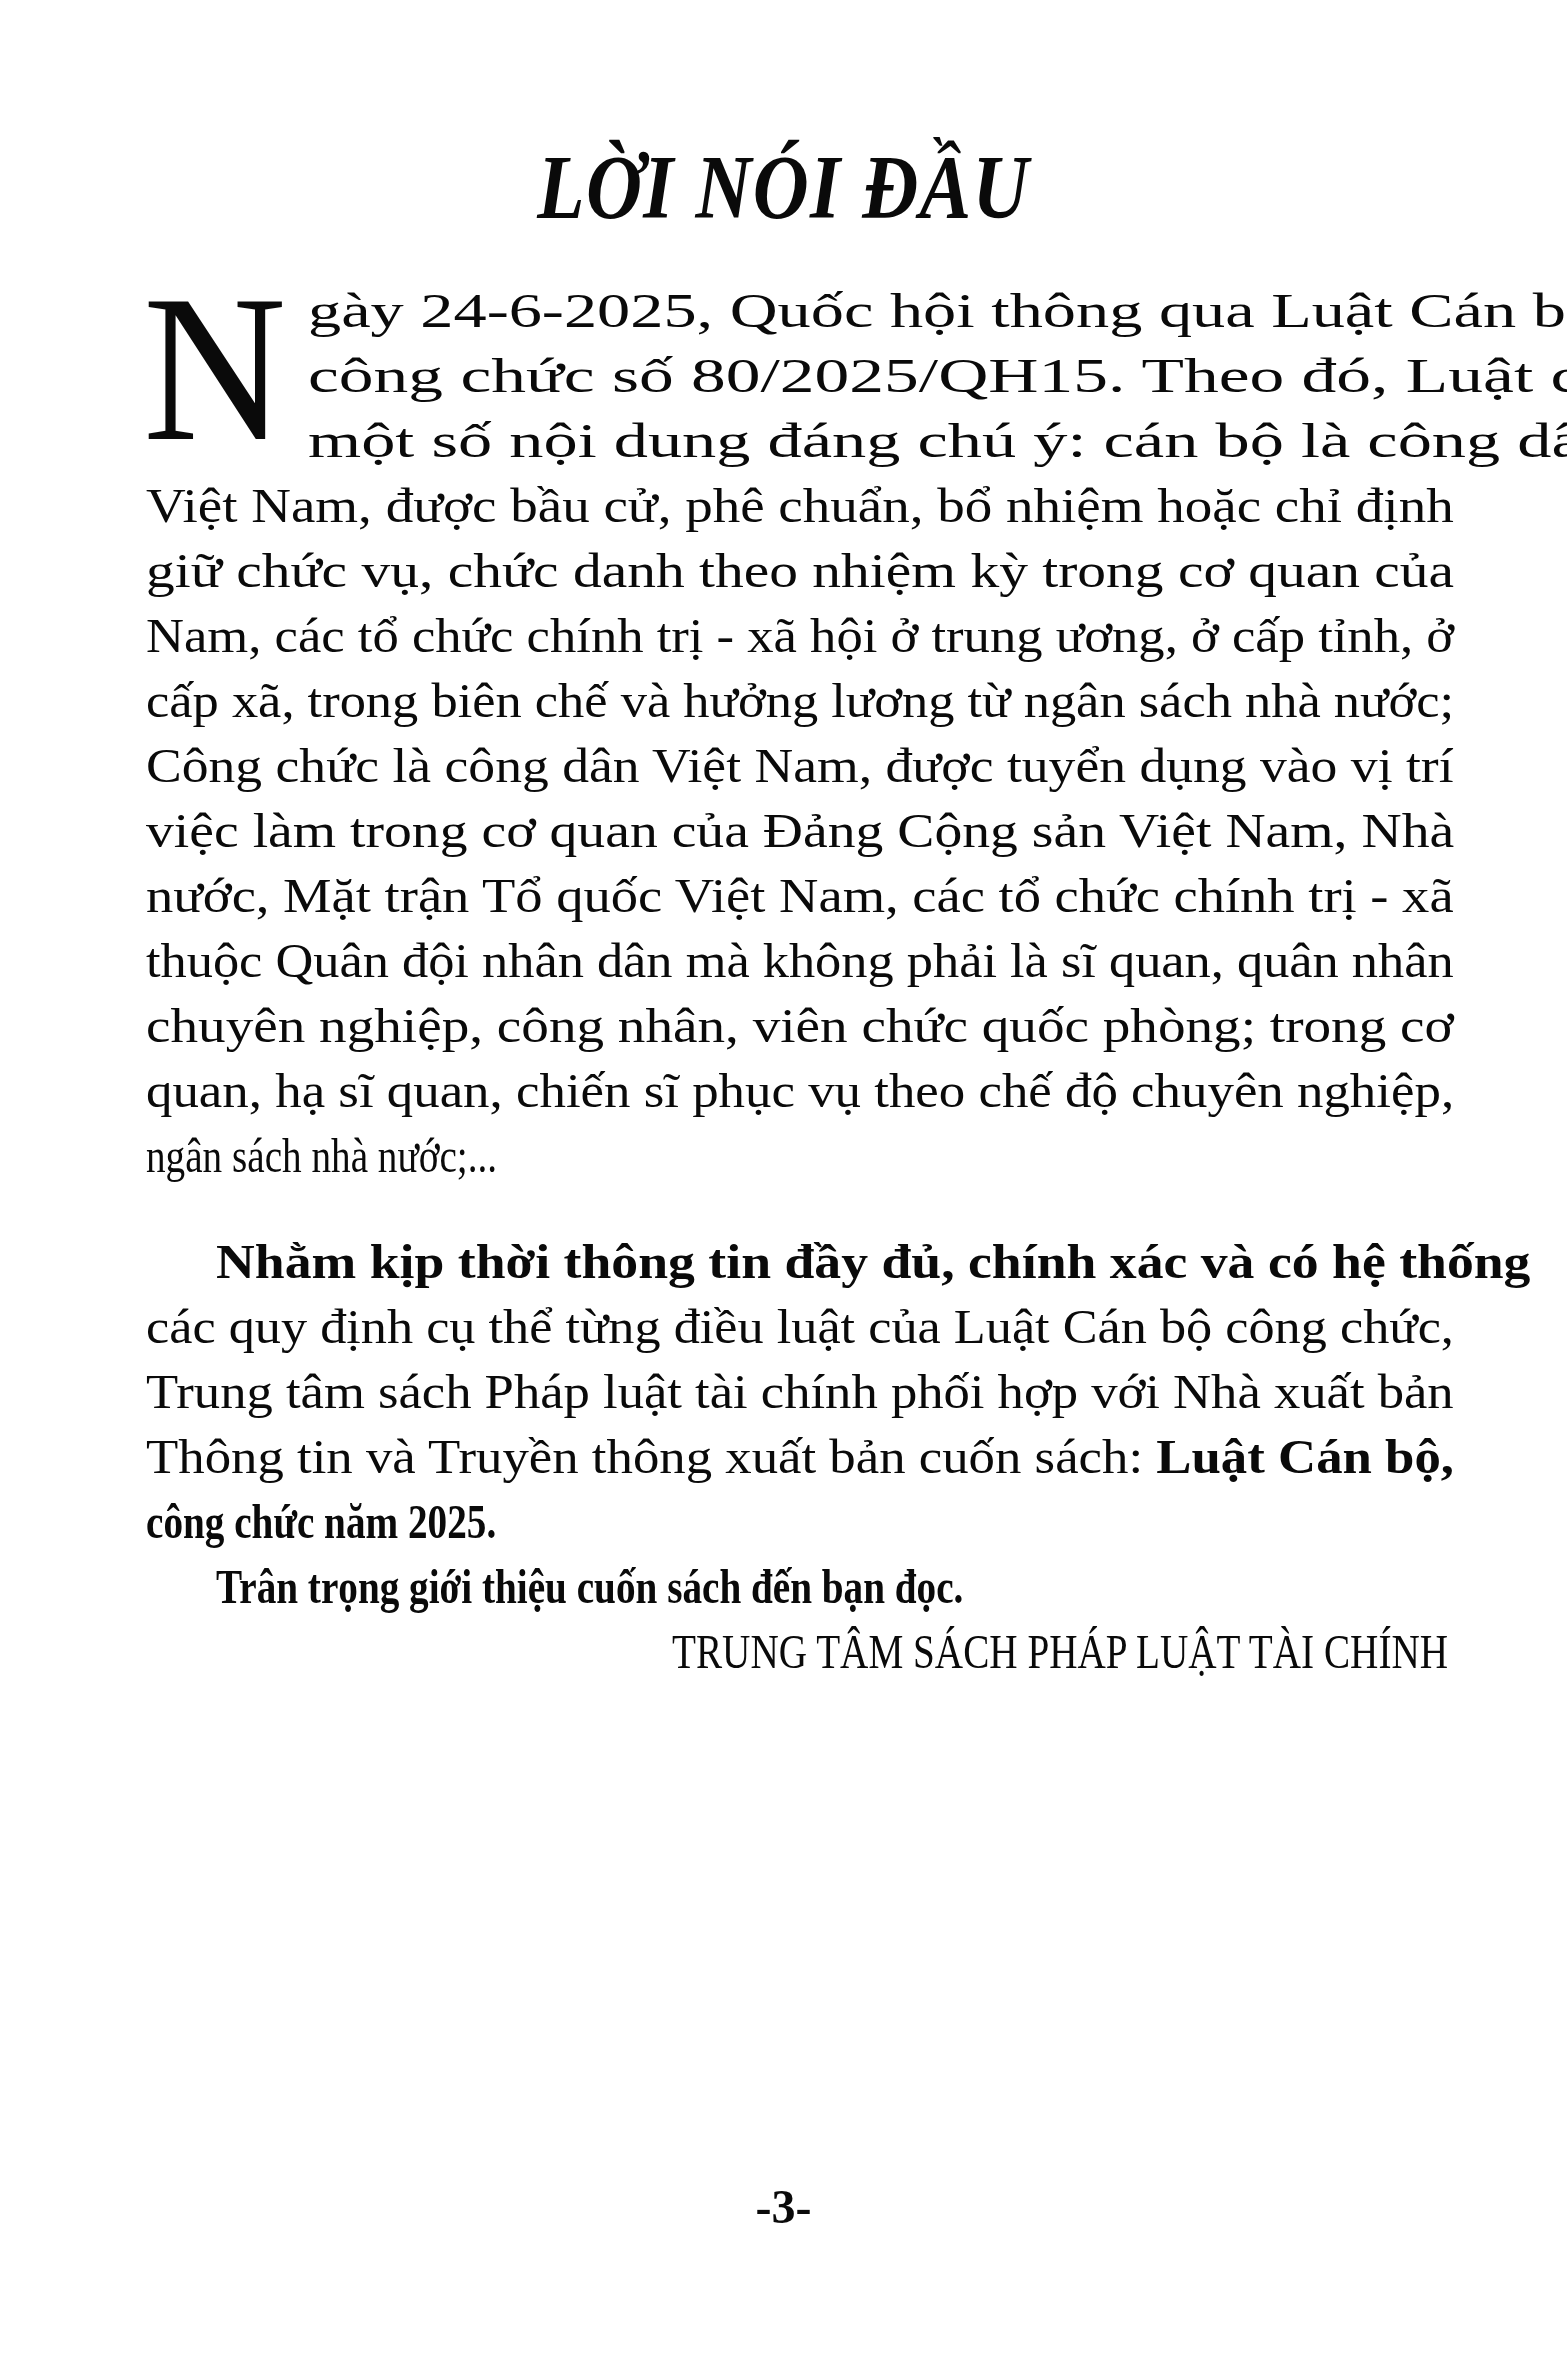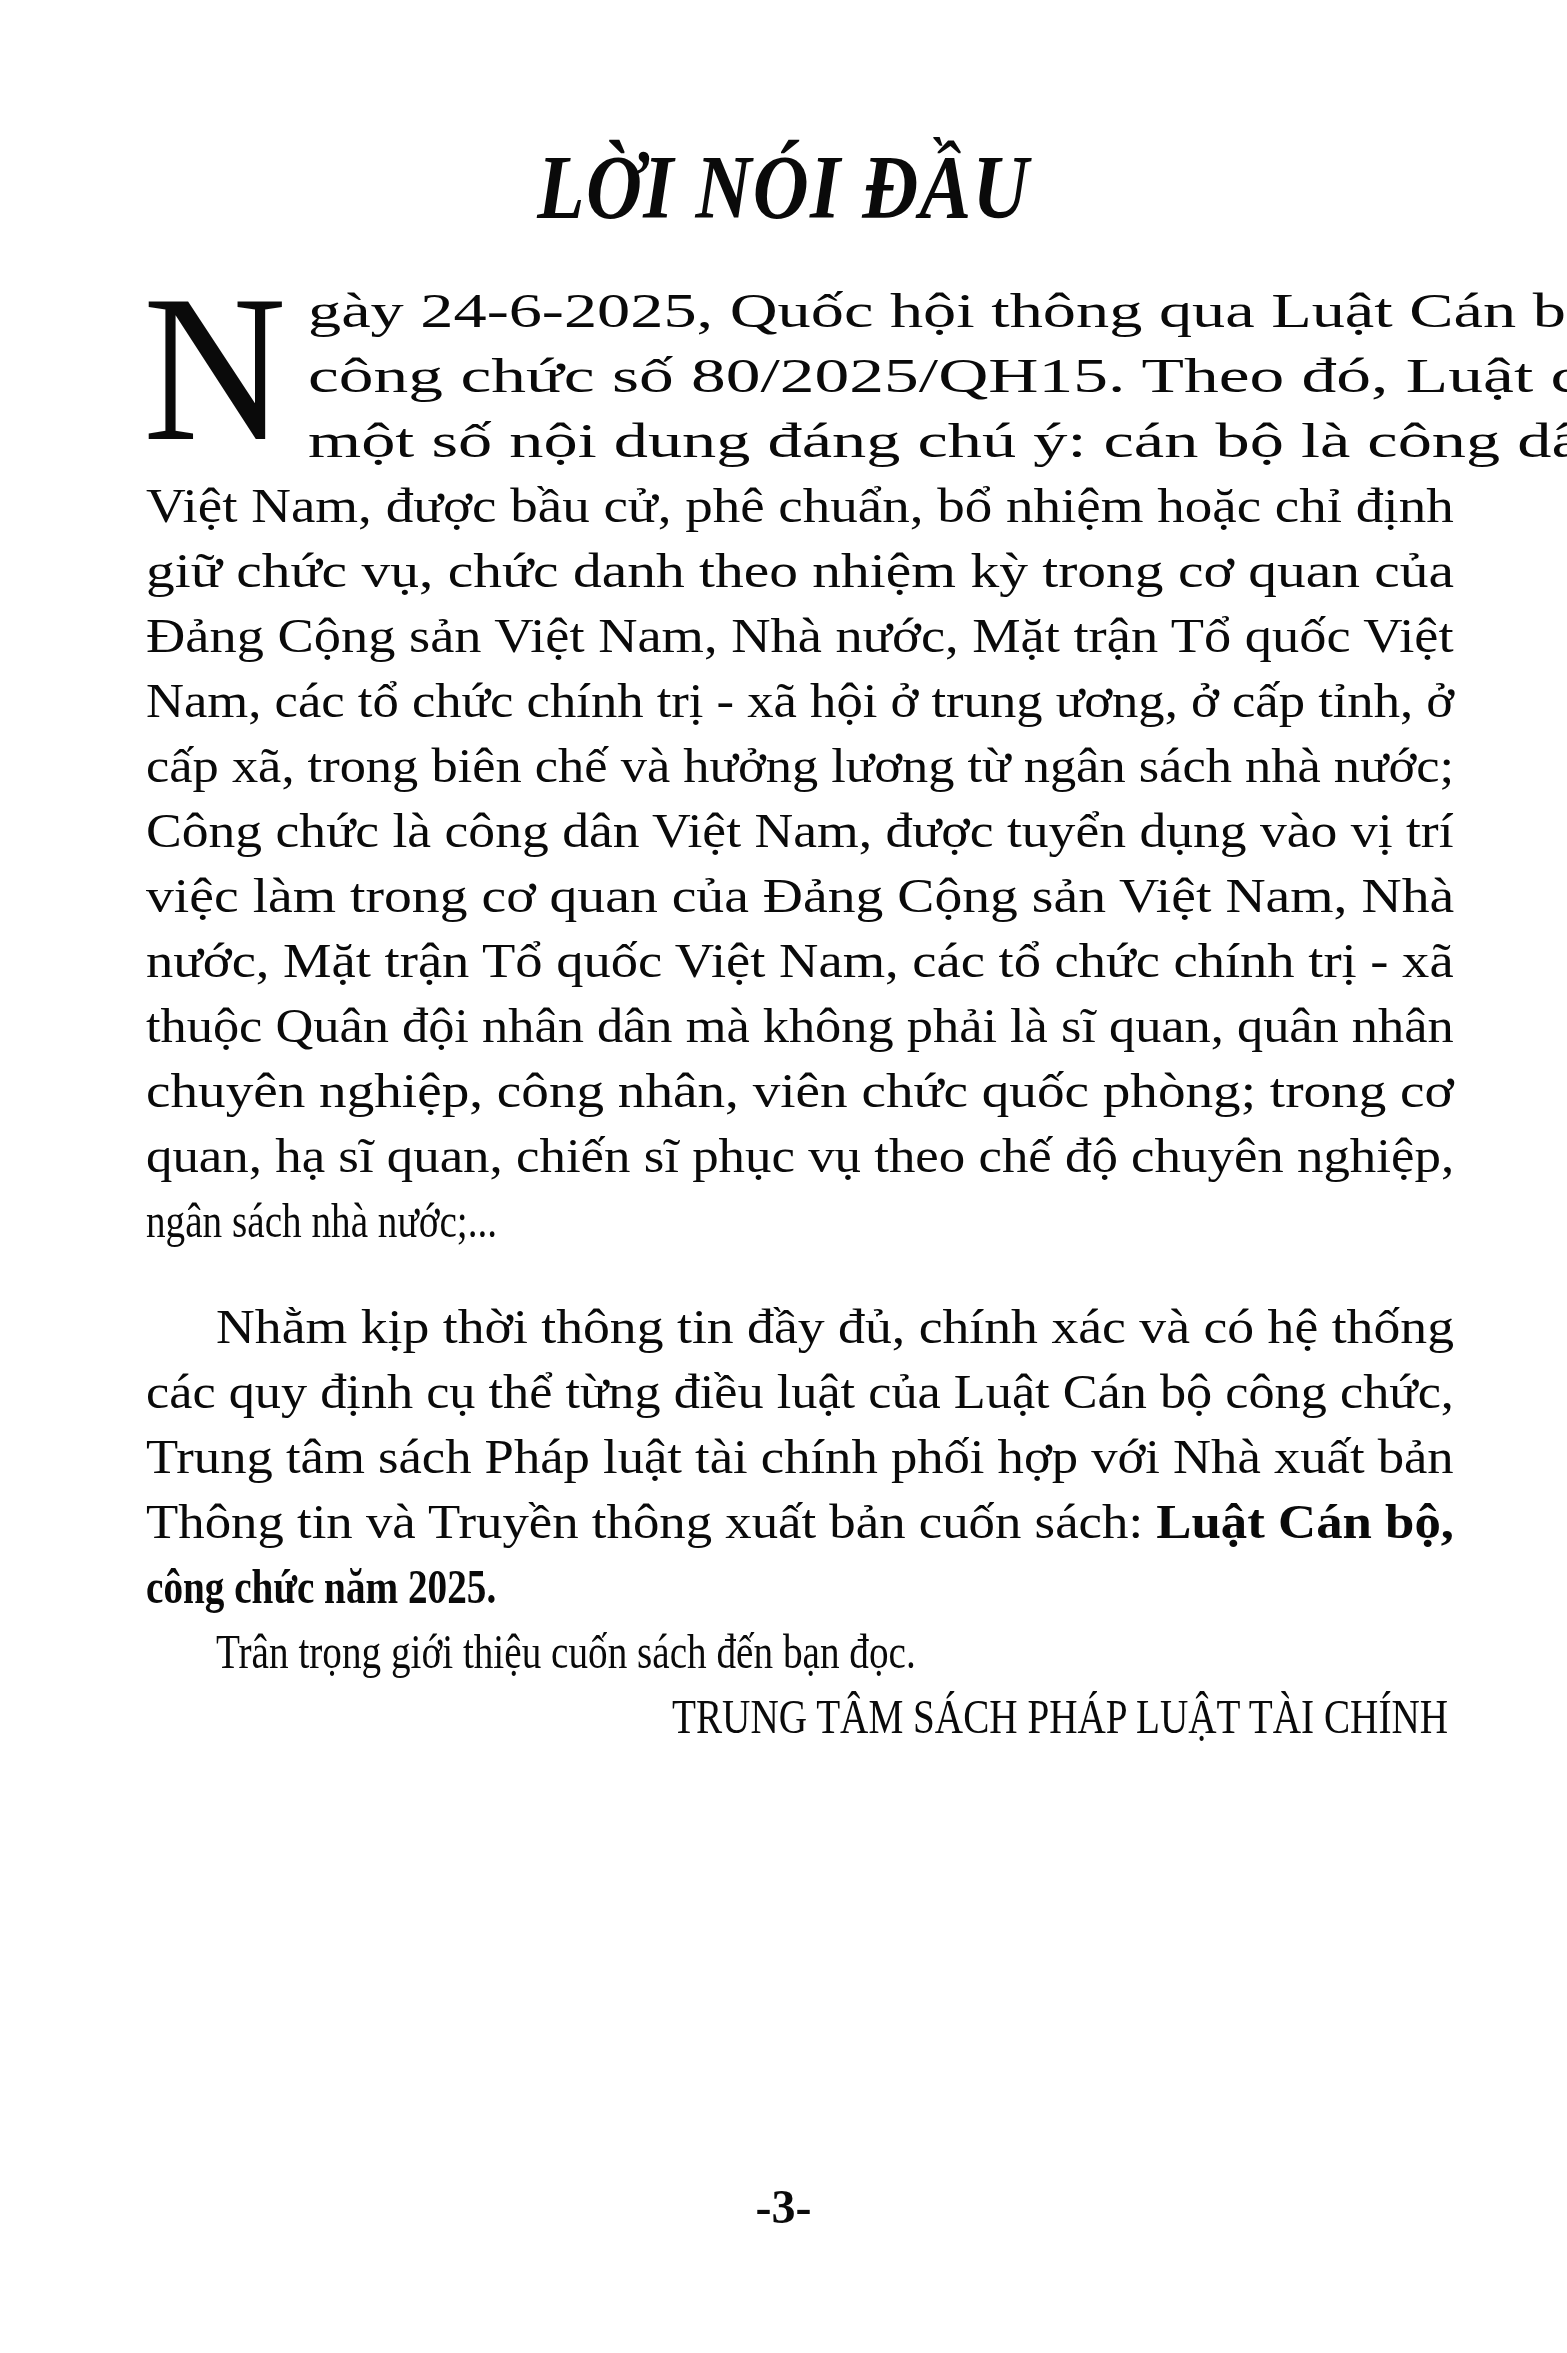--- a/index.html
+++ b/index.html
@@ -17,42 +17,41 @@
     font-size: 49px; line-height: 65px; text-align: justify;
   }
   .dropcap {
     float: left; font-size: 209px; line-height: 160px; height: 172px;
     margin: 11.2px 14.4px 0 -3.2px; font-weight: normal; font-family: "Liberation Serif", serif;
     transform: scaleX(0.95); transform-origin: left;
   }
   .l { display:block; height:65px; white-space:nowrap; overflow:visible; }
   .l span.t { display:inline-block; transform-origin:left; }
   .p2 { margin-top: 41px !important; }
-  .indent { padding-left: 70px; }
+  .indent { padding-left: 70px; font-weight: bold; }
   .bold { font-weight: bold; }
   .sig { text-align: right; }
   .page-number {
     position: absolute; left: 0; width: 1567px; top: 2179px; text-align: center;
     font-size: 48px; font-weight: bold;
   }
 </style>
 </head>
 <body>
 
 <h1 class="title">LỜI NÓI ĐẦU</h1>
 
 <div class="body-text">
   <span class="dropcap">N</span>
   <div>
     <span class="l"><span class="t" style="transform: scaleX(1.3533);">gày 24-6-2025, Quốc hội thông qua Luật Cán bộ,</span></span>
     <span class="l"><span class="t" style="transform: scaleX(1.4181);">công chức số 80/2025/QH15. Theo đó, Luật có</span></span>
     <span class="l"><span class="t" style="transform: scaleX(1.395);">một số nội dung đáng chú ý: cán bộ là công dân</span></span>
     <span class="l"><span class="t" style="transform: scaleX(1.1228);">Việt Nam, được bầu cử, phê chuẩn, bổ nhiệm hoặc chỉ định</span></span>
     <span class="l"><span class="t" style="transform: scaleX(1.1729);">giữ chức vụ, chức danh theo nhiệm kỳ trong cơ quan của</span></span>
-    <span class="l"><span class="t" style="transform: scaleX(1.1105);">Đảng Cộng sản Việt Nam, Nhà nước, Mặt trận Tổ quốc Việt</span></span>
     <span class="l"><span class="t" style="transform: scaleX(1.0739);">Nam, các tổ chức chính trị - xã hội ở trung ương, ở cấp tỉnh, ở</span></span>
     <span class="l"><span class="t" style="transform: scaleX(1.0703);">cấp xã, trong biên chế và hưởng lương từ ngân sách nhà nước;</span></span>
     <span class="l"><span class="t" style="transform: scaleX(1.0941);">Công chức là công dân Việt Nam, được tuyển dụng vào vị trí</span></span>
     <span class="l"><span class="t" style="transform: scaleX(1.1361);">việc làm trong cơ quan của Đảng Cộng sản Việt Nam, Nhà</span></span>
     <span class="l"><span class="t" style="transform: scaleX(1.1128);">nước, Mặt trận Tổ quốc Việt Nam, các tổ chức chính trị - xã</span></span>
     <span class="l"><span class="t" style="transform: scaleX(1.0689);">thuộc Quân đội nhân dân mà không phải là sĩ quan, quân nhân</span></span>
     <span class="l"><span class="t" style="transform: scaleX(1.1259);">chuyên nghiệp, công nhân, viên chức quốc phòng; trong cơ</span></span>
     <span class="l"><span class="t" style="transform: scaleX(1.0789);">quan, hạ sĩ quan, chiến sĩ phục vụ theo chế độ chuyên nghiệp,</span></span>
     <span class="l last"><span class="t" style="transform: scaleX(0.8);">ngân sách nhà nước;...</span></span>
   </div>

